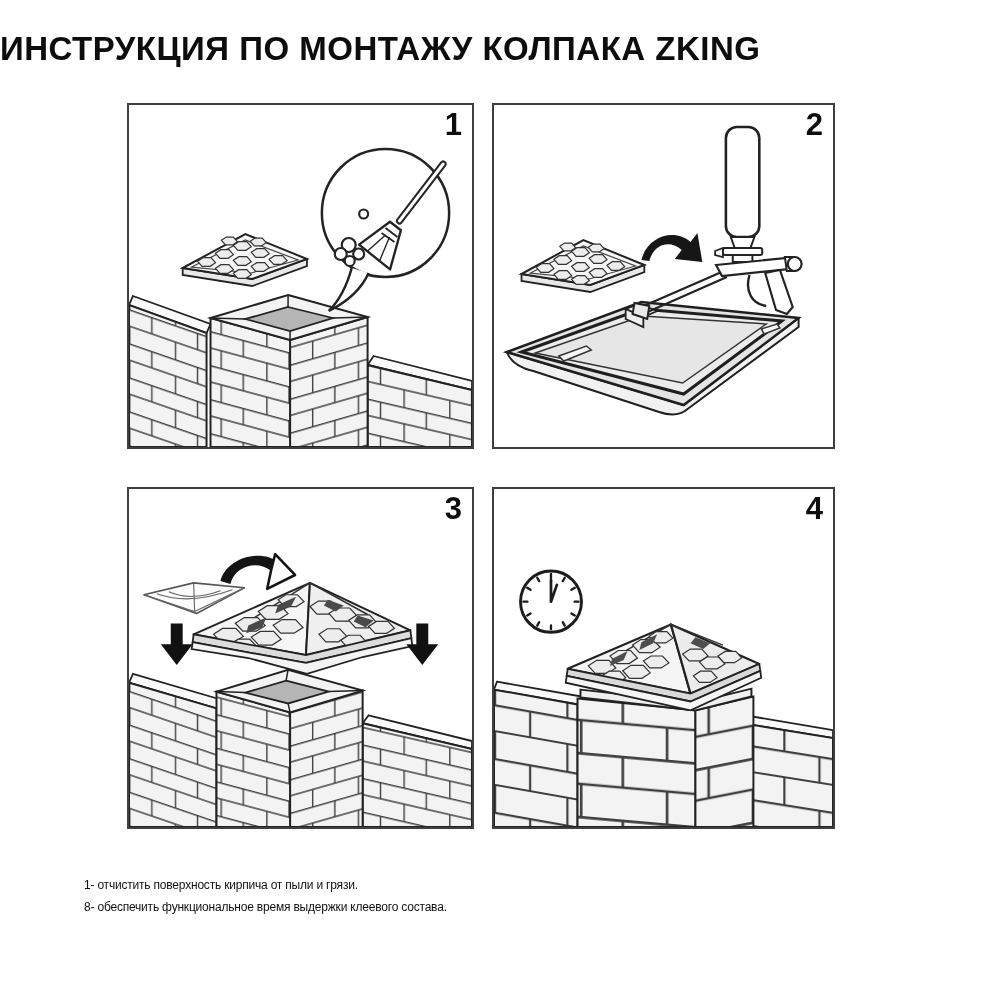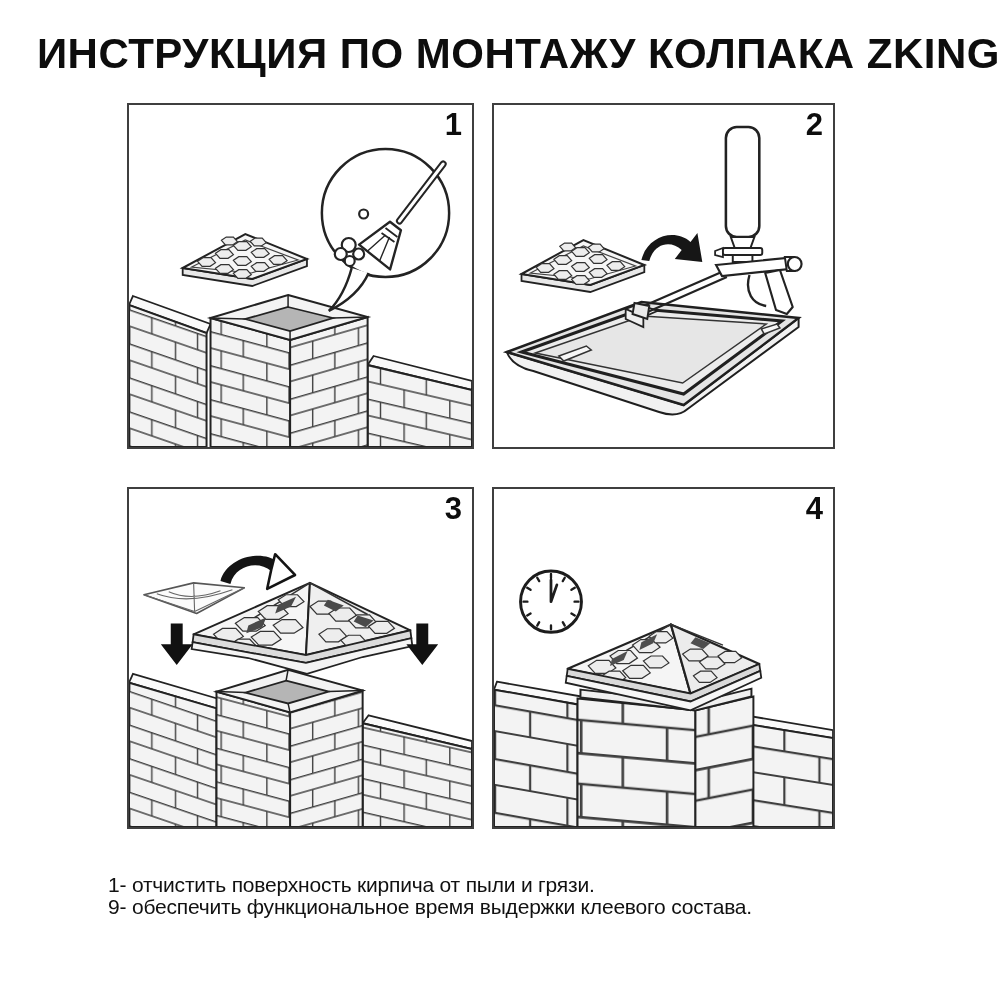--- a/index.html
+++ b/index.html
@@ -1,27 +1,27 @@
 <!DOCTYPE html>
 <html><head>
 <meta charset="utf-8">
 <style>
   html,body{margin:0;padding:0}
   body{width:1000px;height:1000px;position:relative;background:#fff;
        font-family:"Liberation Sans",sans-serif;overflow:hidden}
-  .title{position:absolute;top:30px;left:0;width:1000px;text-align:right;
-         font-weight:bold;font-size:42px;letter-spacing:.5px;color:#0d0d0d;white-space:nowrap}
+  .title{position:absolute;top:30px;left:0;width:1000px;text-align:left;
+         font-weight:bold;font-size:33px;letter-spacing:.5px;color:#0d0d0d;white-space:nowrap}
   .panel{position:absolute;border:2px solid #3f3f3f;background:#fff;box-sizing:border-box}
   #p1{left:127px;top:103px;width:347px;height:346px}
   #p2{left:492px;top:103px;width:343px;height:346px}
   #p3{left:127px;top:487px;width:347px;height:342px}
   #p4{left:492px;top:487px;width:343px;height:342px}
   .panel svg{display:block;width:100%;height:100%}
   .num{position:absolute;top:2px;right:10px;font-size:31px;font-weight:bold;color:#0d0d0d}
-  .steps{position:absolute;left:108px;top:874px;font-size:21px;line-height:22.4px;
+  .steps{position:absolute;left:84px;top:874px;font-size:12px;line-height:22.4px;
          letter-spacing:-.2px;color:#111;width:860px}
 </style>
 </head>
 <body>
 
 <svg width="0" height="0" style="position:absolute">
   <defs>
     <g id="tile">
       <rect width="46" height="34" fill="#f3f3f3"></rect>
       <path d="M0 .7H46M0 17H46M23 0V17M.7 17V34" stroke="#3f3f3f" stroke-width="1.4" fill="none"></path>
@@ -251,14 +251,14 @@
       <circle cx="58" cy="114" r="31" fill="#fff" stroke-width="3"></circle>
       <path d="M58,90 L58,86 M70,93.2 L72,89.8 M78.8,102 L82.2,100 M82,114 L86,114 M78.8,126 L82.2,128 M70,134.8 L72,138.2 M58,138 L58,142 M46,134.8 L44,138.2 M37.2,126 L33.8,128 M34,114 L30,114 M37.2,102 L33.8,100 M46,93.2 L44,89.8" stroke-width="2.4" stroke-linecap="round" fill="none"></path>
       <path d="M58,114 L58,92 M58,114 L64,97" stroke-width="2.8" stroke-linecap="round" fill="none"></path>
     </g>
   </svg>
   <div class="num">4</div>
 </div>
 
 <div class="steps">
   <div>1- отчистить поверхность кирпича от пыли и грязи.</div>
-  <div>9- обеспечить функциональное время выдержки клеевого состава.</div>
+  <div>8- обеспечить функциональное время выдержки клеевого состава.</div>
 </div>
 
 </body></html>

